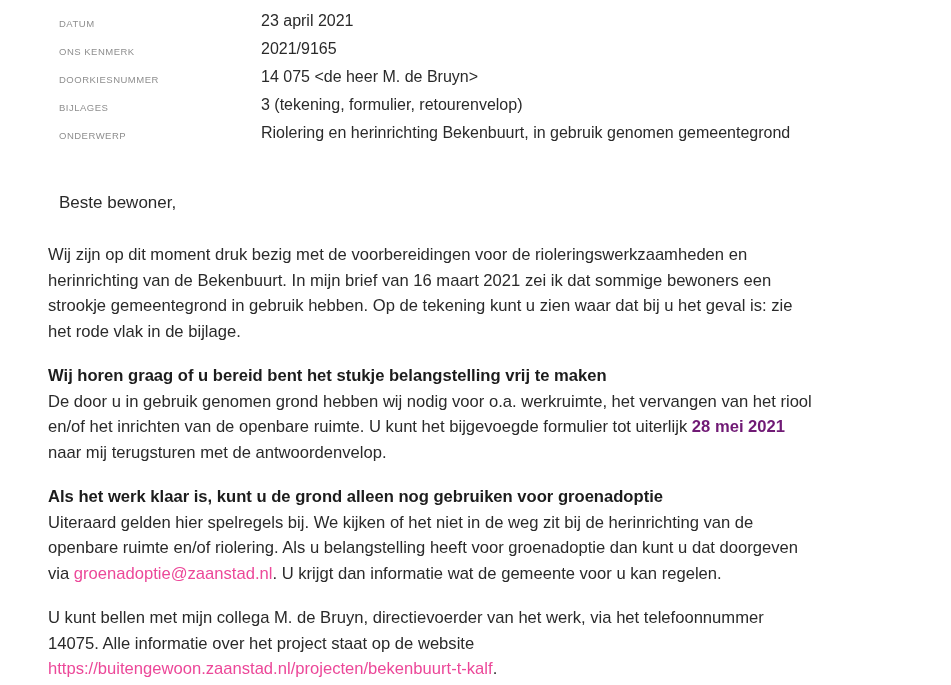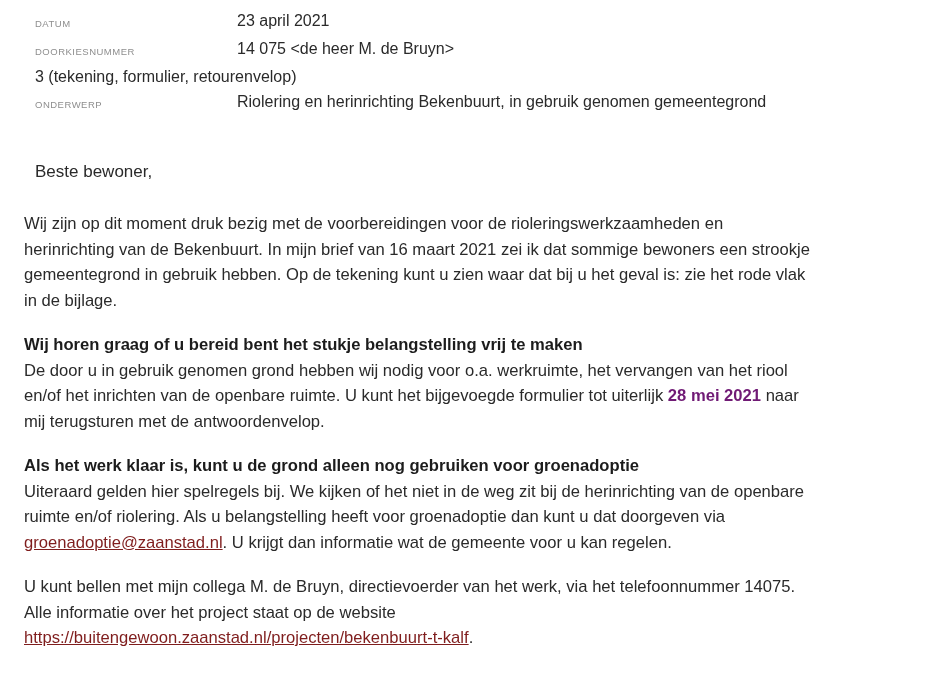--- a/index.html
+++ b/index.html
@@ -5,20 +5,21 @@
   * { margin: 0; padding: 0; box-sizing: border-box; }
   html, body { background: #ffffff; }
   .page {
     position: relative;
     width: 835px;
     height: 685px;
     background: #ffffff;
     font-family: "Liberation Sans", sans-serif;
     color: #262626;
     overflow: hidden;
+    padding-left: 24px;
   }
   
   .meta {
     padding: 8px 0 0 35px;
   }
   .meta-row {
     display: flex;
     align-items: flex-start;
     line-height: 25px;
   }
@@ -54,41 +55,45 @@
   .para { margin: 0; }
   .section { margin-top: 19px; }
   .section-heading {
     font-weight: bold;
     color: #1c1c1c;
     font-size: 16.6px;
     line-height: 25.5px;
   }
   .inline-bold { font-weight: bold; color: #701a75; }
   a.doc-link, a.doc-link:visited {
-    color: #7f1d1d;
-    text-decoration: underline;
+    color: #ec4899;
     cursor: pointer;
   }
   .link-line { line-height: 25.5px; }
 </style>
 </head>
 <body>
 
 <div class="page">
 
   <div class="meta">
     <div class="meta-row">
       <span class="meta-label">DATUM</span>
       <span class="meta-value">23 april 2021</span>
     </div>
     <div class="meta-row">
+      <span class="meta-label">ONS KENMERK</span>
+      <span class="meta-value">2021/9165</span>
+    </div>
+    <div class="meta-row">
       <span class="meta-label">DOORKIESNUMMER</span>
       <span class="meta-value">14 075 &lt;de heer M. de Bruyn&gt;</span>
     </div>
     <div class="meta-row">
+      <span class="meta-label">BIJLAGES</span>
       <span class="meta-value">3 (tekening, formulier, retourenvelop)</span>
     </div>
     <div class="meta-row">
       <span class="meta-label">ONDERWERP</span>
       <span class="meta-value">Riolering en herinrichting Bekenbuurt, in gebruik genomen gemeentegrond</span>
     </div>
   </div>
 
   <div class="salutation">Beste bewoner,</div>
 

